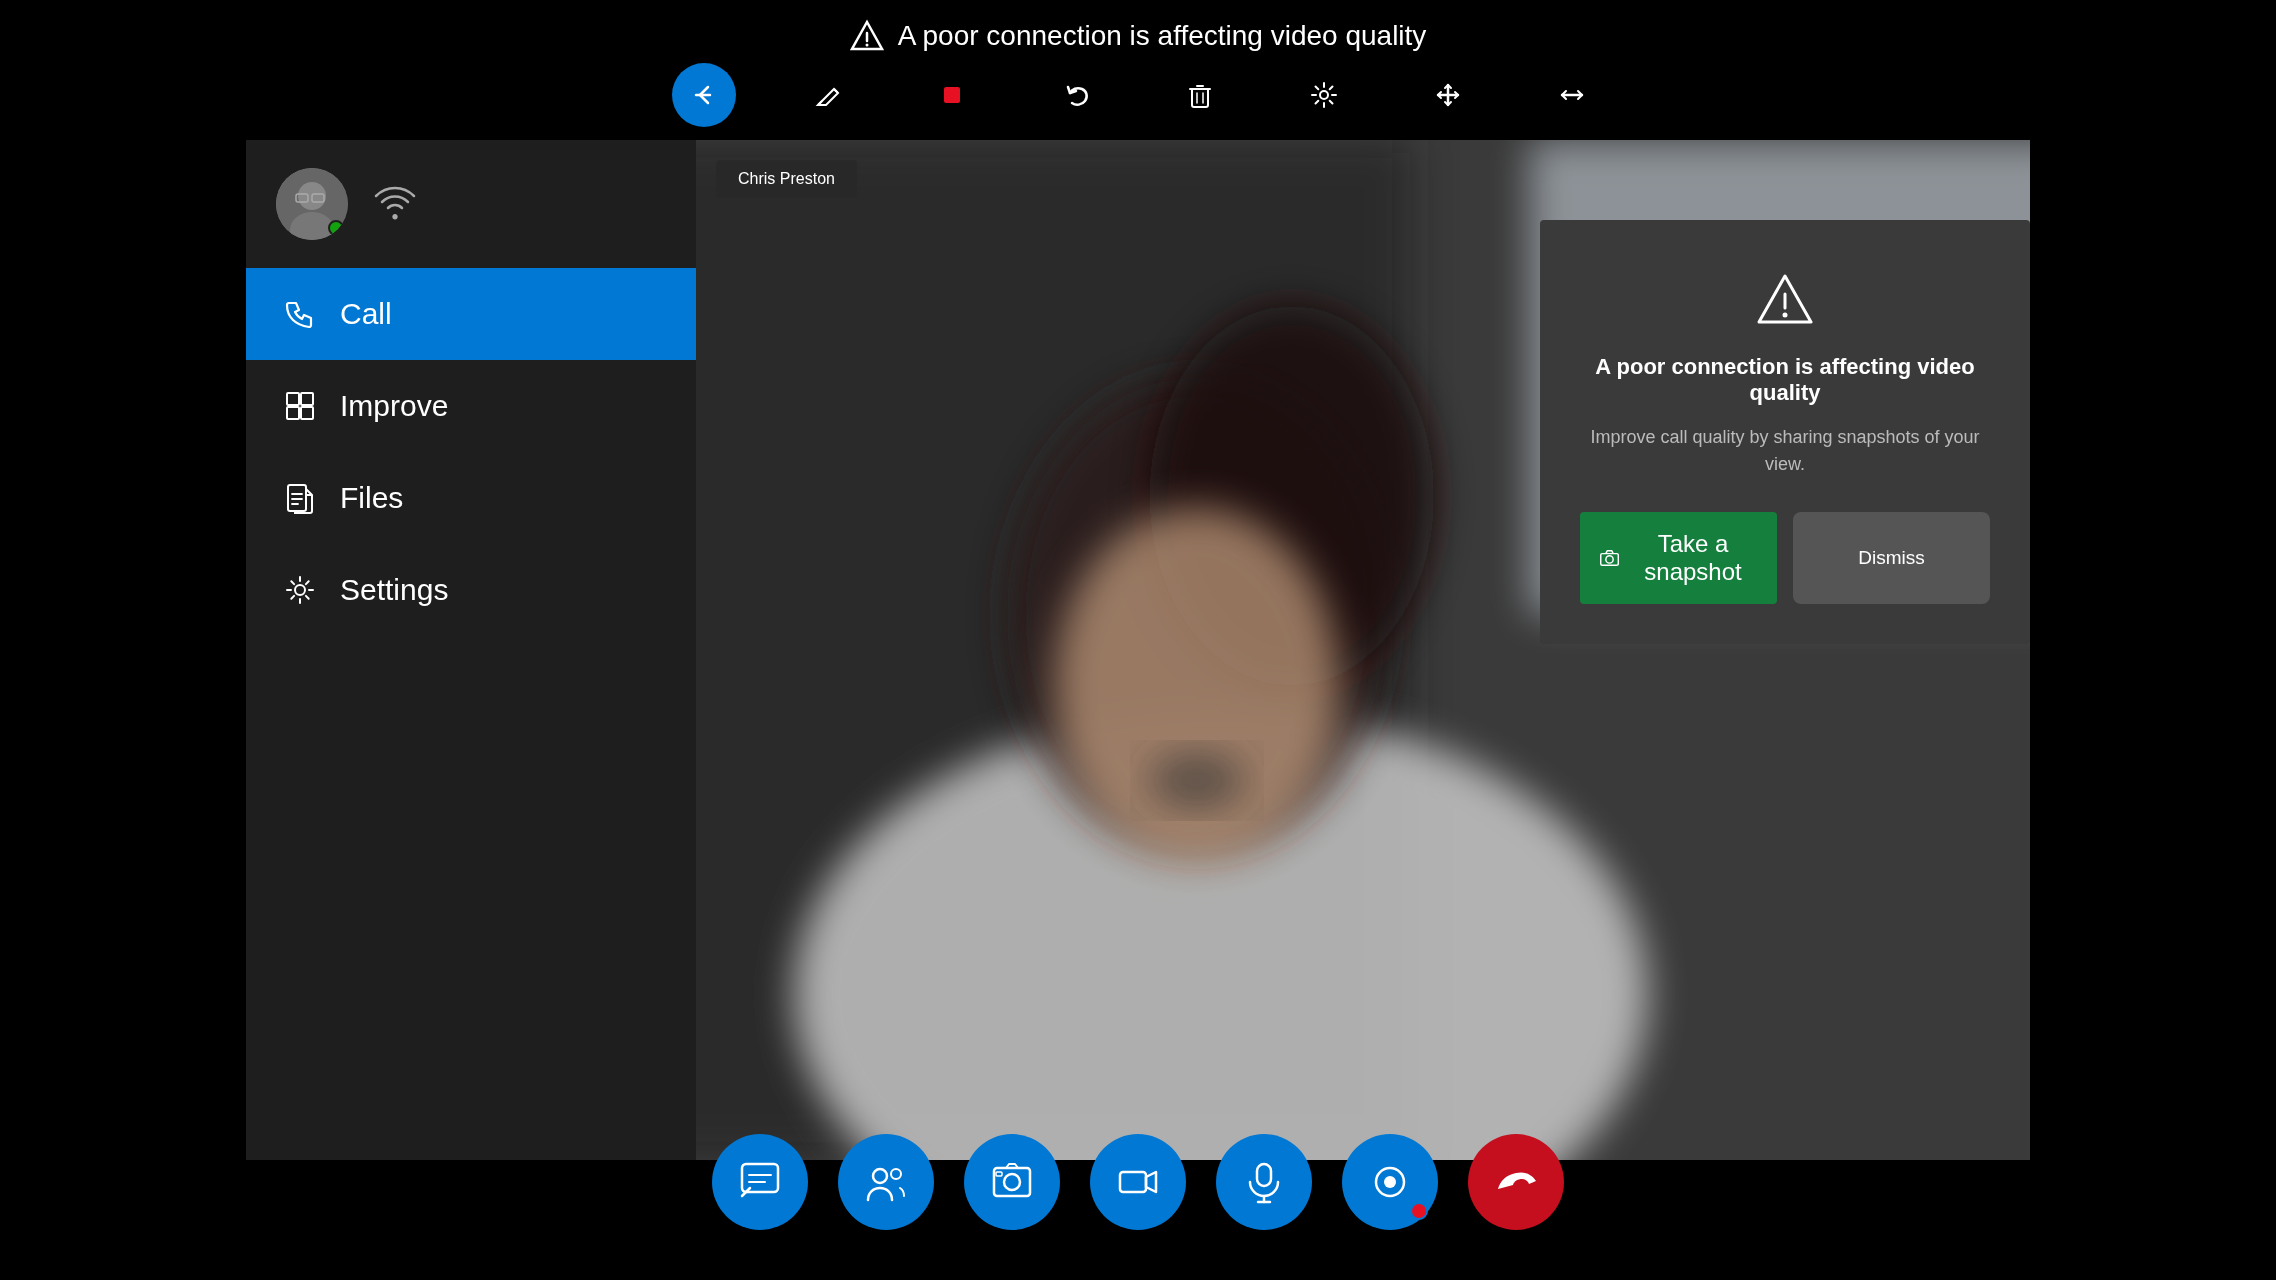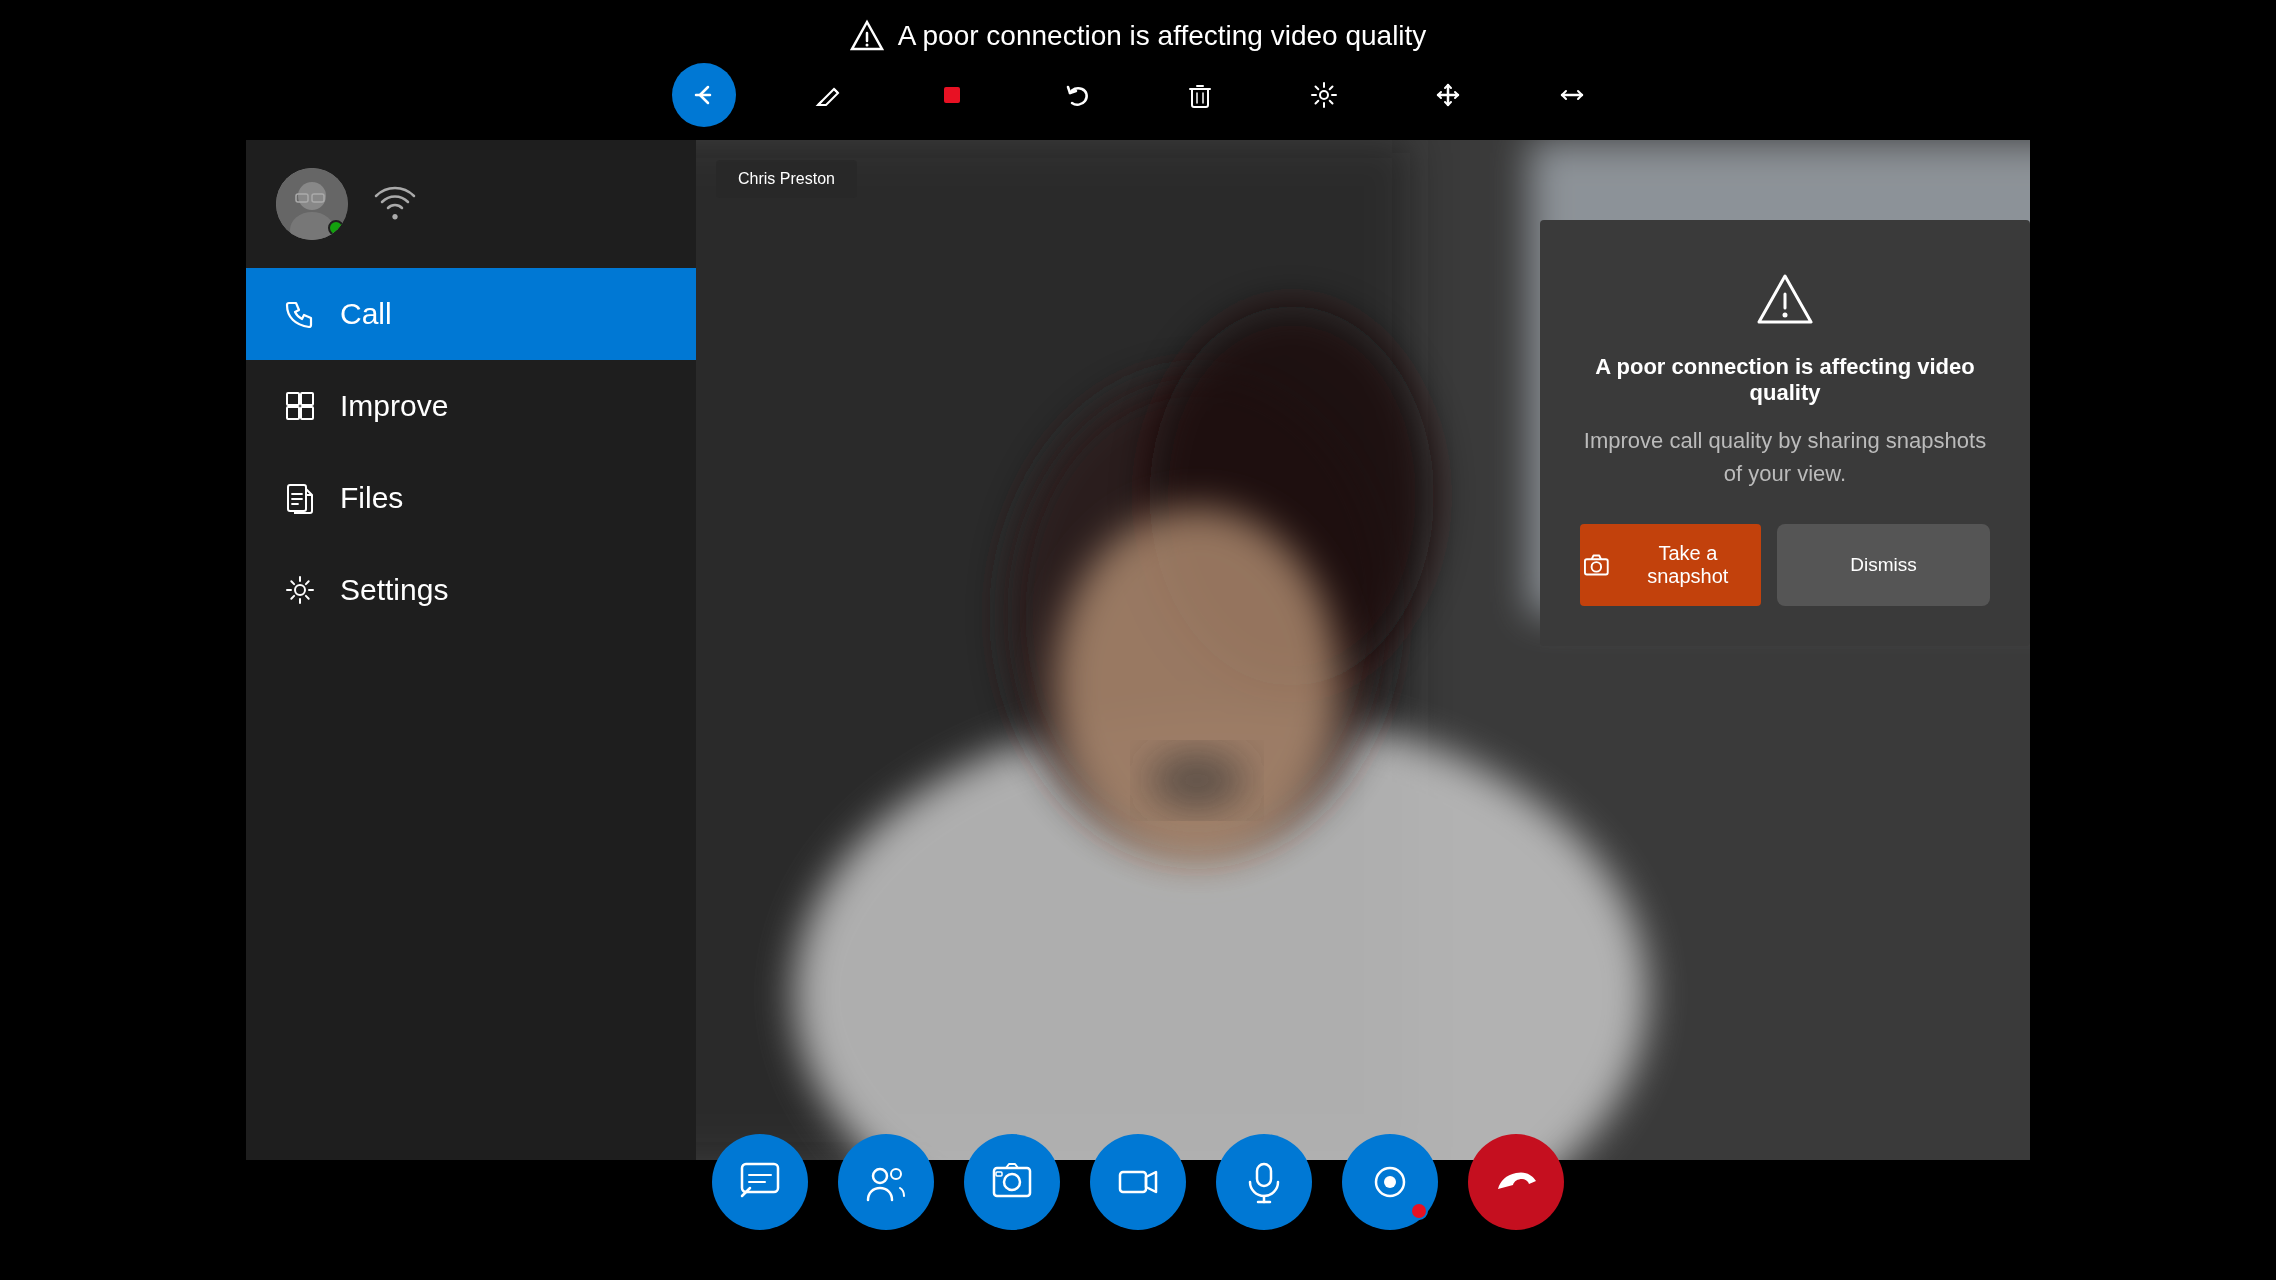--- a/index.html
+++ b/index.html
@@ -206,40 +206,40 @@
 
     .dialog-title {
       color: #fff;
       font-size: 22px;
       font-weight: 600;
       text-align: center;
     }
 
     .dialog-subtitle {
       color: #bbb;
-      font-size: 22px;
+      font-size: 18px;
       text-align: center;
       line-height: 1.5;
     }
 
     .dialog-buttons {
       display: flex;
       gap: 16px;
       margin-top: 16px;
       width: 100%;
     }
 
     .btn-snapshot {
       flex: 1;
-      background: #c2410c;
+      background: #15803d;
       color: #fff;
       border: none;
       border-radius: 4px;
-      padding: 18px 4px;
-      font-size: 20px;
+      padding: 18px 20px;
+      font-size: 24px;
       cursor: pointer;
       display: flex;
       align-items: center;
       justify-content: center;
       gap: 10px;
     }
 
     .btn-dismiss {
       flex: 1;
       background: #555;

